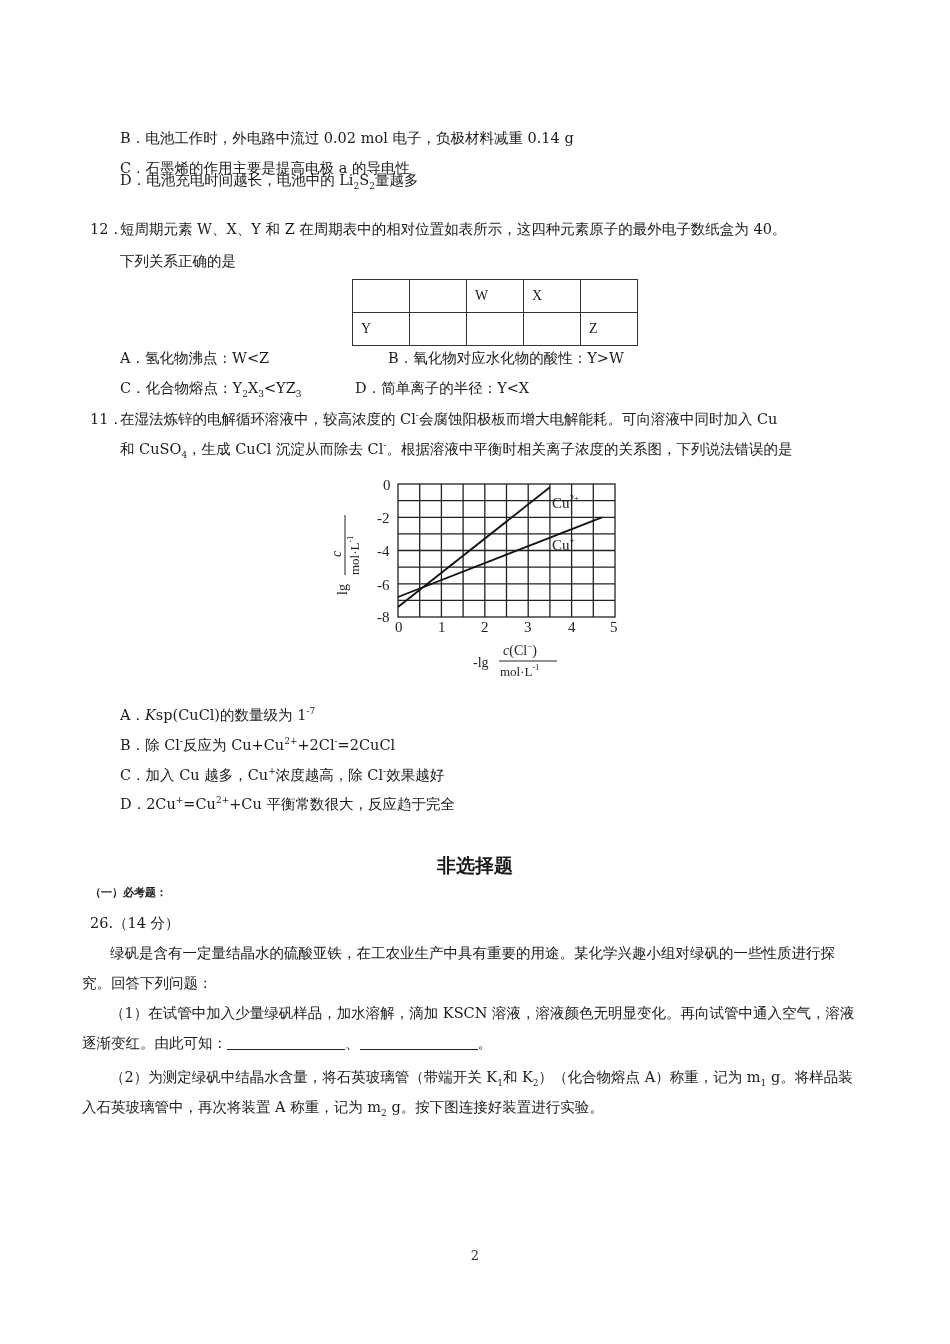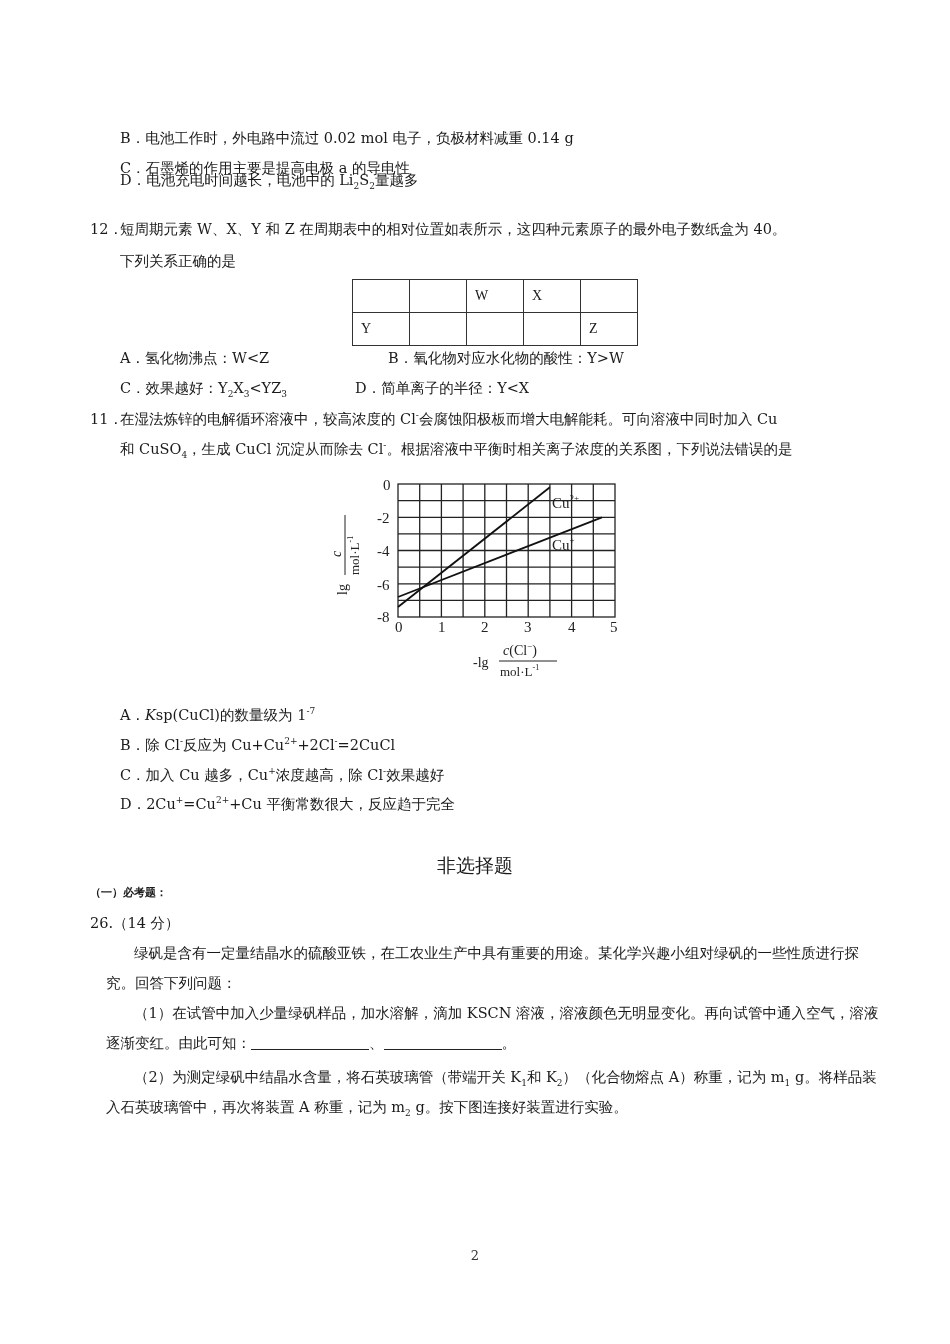--- a/index.html
+++ b/index.html
@@ -8,27 +8,27 @@
   .line { position: absolute; white-space: nowrap; line-height: 20px; text-align: center; }
   .opt { left: 120px; }
   .qnum { left: 90px; }
   .cont { left: 120px; }
   .full { left: 90px; }
   sub, sup { font-size: 9px; line-height: 0; }
   table.elem { position: absolute; left: 352px; top: 279px; border-collapse: collapse; }
   table.elem td { width: 48px; height: 32px; border: 1px solid #333; padding: 0 0 0 8px;
     font-family: "Liberation Serif", serif; font-size: 14px; vertical-align: middle; }
   .section-title { position: absolute; left: 0; width: 100%; text-align: center; top: 853px;
-    font-family: "DejaVu Sans", "Liberation Sans", sans-serif; font-weight: normal; font-size: 19px; }
+    font-family: "DejaVu Sans", "Liberation Sans", sans-serif; font-weight: bold; font-size: 19px; }
   .bold-sub { position: absolute; left: 90px; top: 885px; font-weight: bold;
     font-family: "DejaVu Sans", "Liberation Sans", sans-serif; font-size: 11px; }
   .blank { display: inline-block; width: 118px; border-bottom: 1px solid #222; height: 14px; vertical-align: -2px; }
   .pagenum { position: absolute; top: 1248px; left: 0; width: 100%; text-align: center; font-size: 13px; color: #333; }
   .chart { position: absolute; left: 325px; top: 470px; }
-  .para { position: absolute; left: 106px; width: 775px; line-height: 30px; text-indent: 28px; white-space: normal; }
+  .para { position: absolute; left: 82px; width: 775px; line-height: 30px; text-indent: 28px; white-space: normal; }
 </style>
 </head>
 <body>
 
 <div class="line opt" style="top:128px">B．电池工作时，外电路中流过 0.02 mol 电子，负极材料减重 0.14 g</div>
 <div class="line opt" style="top:158px">C．石墨烯的作用主要是提高电极 a 的导电性</div>
 <div class="line opt" style="top:170px"><span>D．电池充电时间越长，电池中的 Li</span><sub>2</sub><span>S</span><sub>2</sub><span>量越多</span></div>
 
 <div class="line qnum" style="top:219px">12．</div>
 <div class="line cont" style="top:219px">短周期元素 W、X、Y 和 Z 在周期表中的相对位置如表所示，这四种元素原子的最外电子数纸盒为 40。</div>
@@ -48,21 +48,21 @@
     <td></td>
     <td></td>
     <td></td>
     <td>Z</td>
   </tr>
 </tbody>
   </table>
 
 <div class="line opt" style="top:348px">A．氢化物沸点：W&lt;Z</div>
 <div class="line" style="left:388px;top:348px">B．氧化物对应水化物的酸性：Y&gt;W</div>
-<div class="line opt" style="top:378px"><span>C．效果越好：Y</span><sub>2</sub><span>X</span><sub>3</sub><span>&lt;YZ</span><sub>3</sub></div>
+<div class="line opt" style="top:378px"><span>C．化合物熔点：Y</span><sub>2</sub><span>X</span><sub>3</sub><span>&lt;YZ</span><sub>3</sub></div>
 <div class="line" style="left:355px;top:378px">D．简单离子的半径：Y&lt;X</div>
 
 <div class="line qnum" style="top:409px">11．</div>
 <div class="line cont" style="top:409px"><span>在湿法炼锌的电解循环溶液中，较高浓度的 Cl</span><sup>-</sup><span>会腐蚀阳极板而增大电解能耗。可向溶液中同时加入 Cu</span></div>
 <div class="line cont" style="top:439px"><span>和 CuSO</span><sub>4</sub><span>，生成 CuCl 沉淀从而除去 Cl</span><sup>-</sup><span>。根据溶液中平衡时相关离子浓度的关系图，下列说法错误的是</span></div>
 
 <svg class="chart" width="300" height="225" viewBox="0 0 300 225">
   <g stroke="#222" stroke-width="1.3" fill="none">
     <rect x="73" y="14" width="217" height="133"></rect>
 

